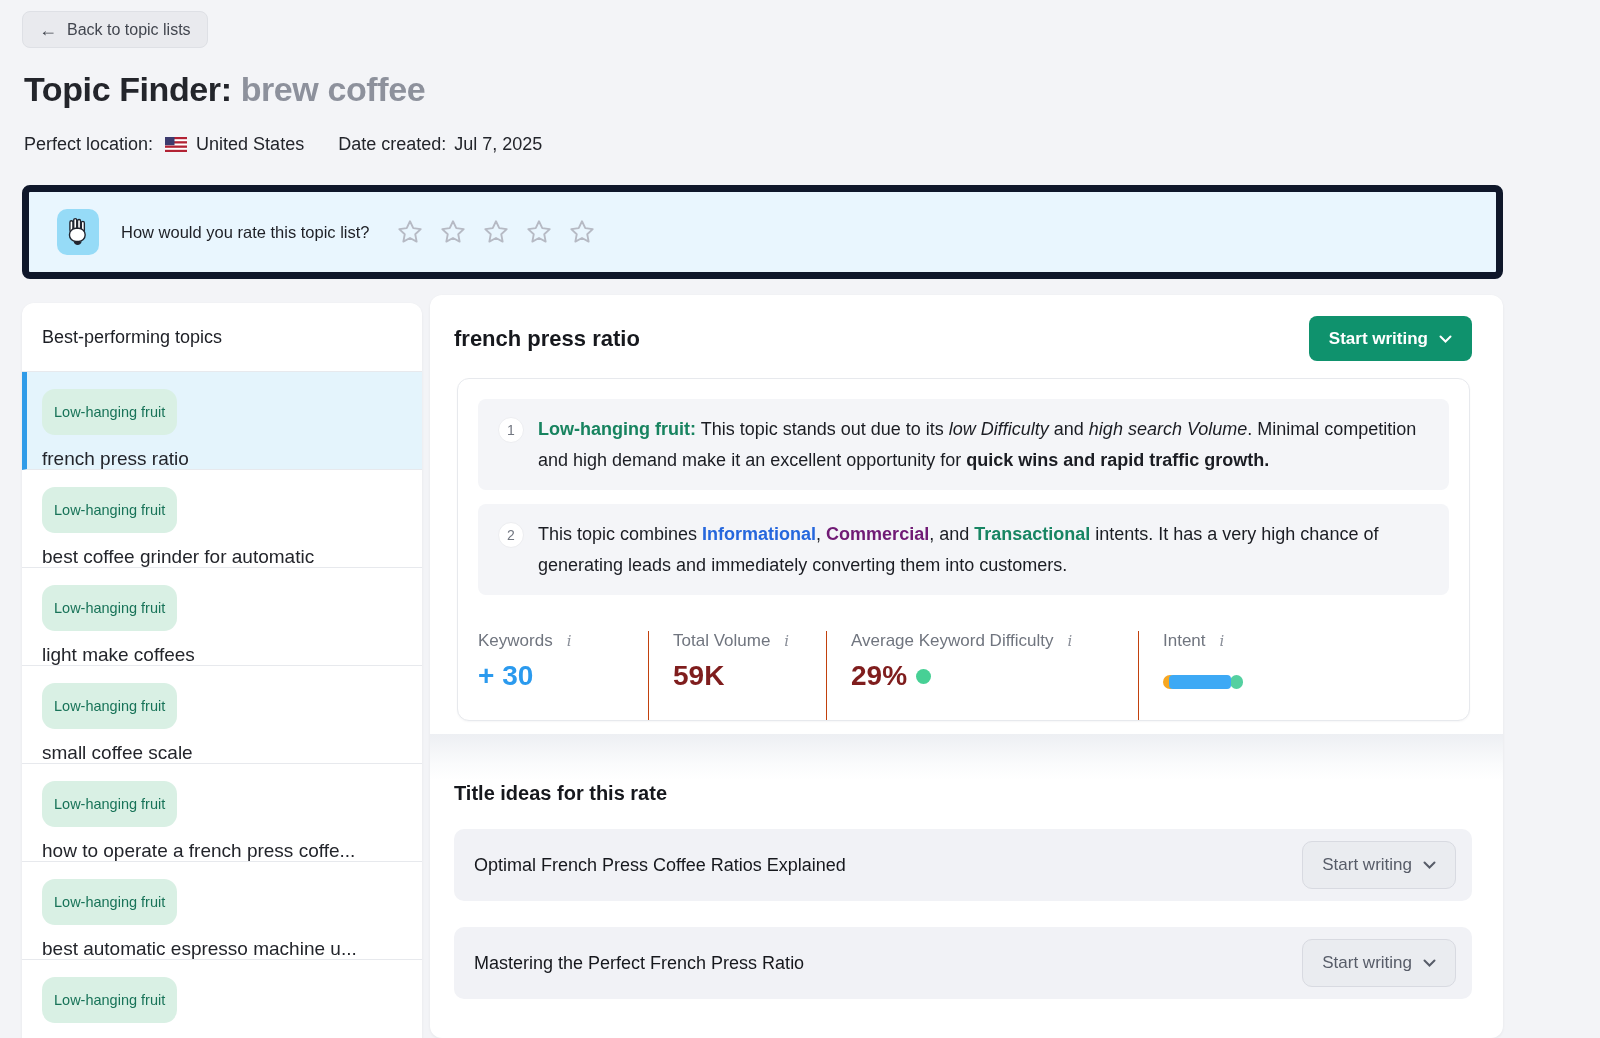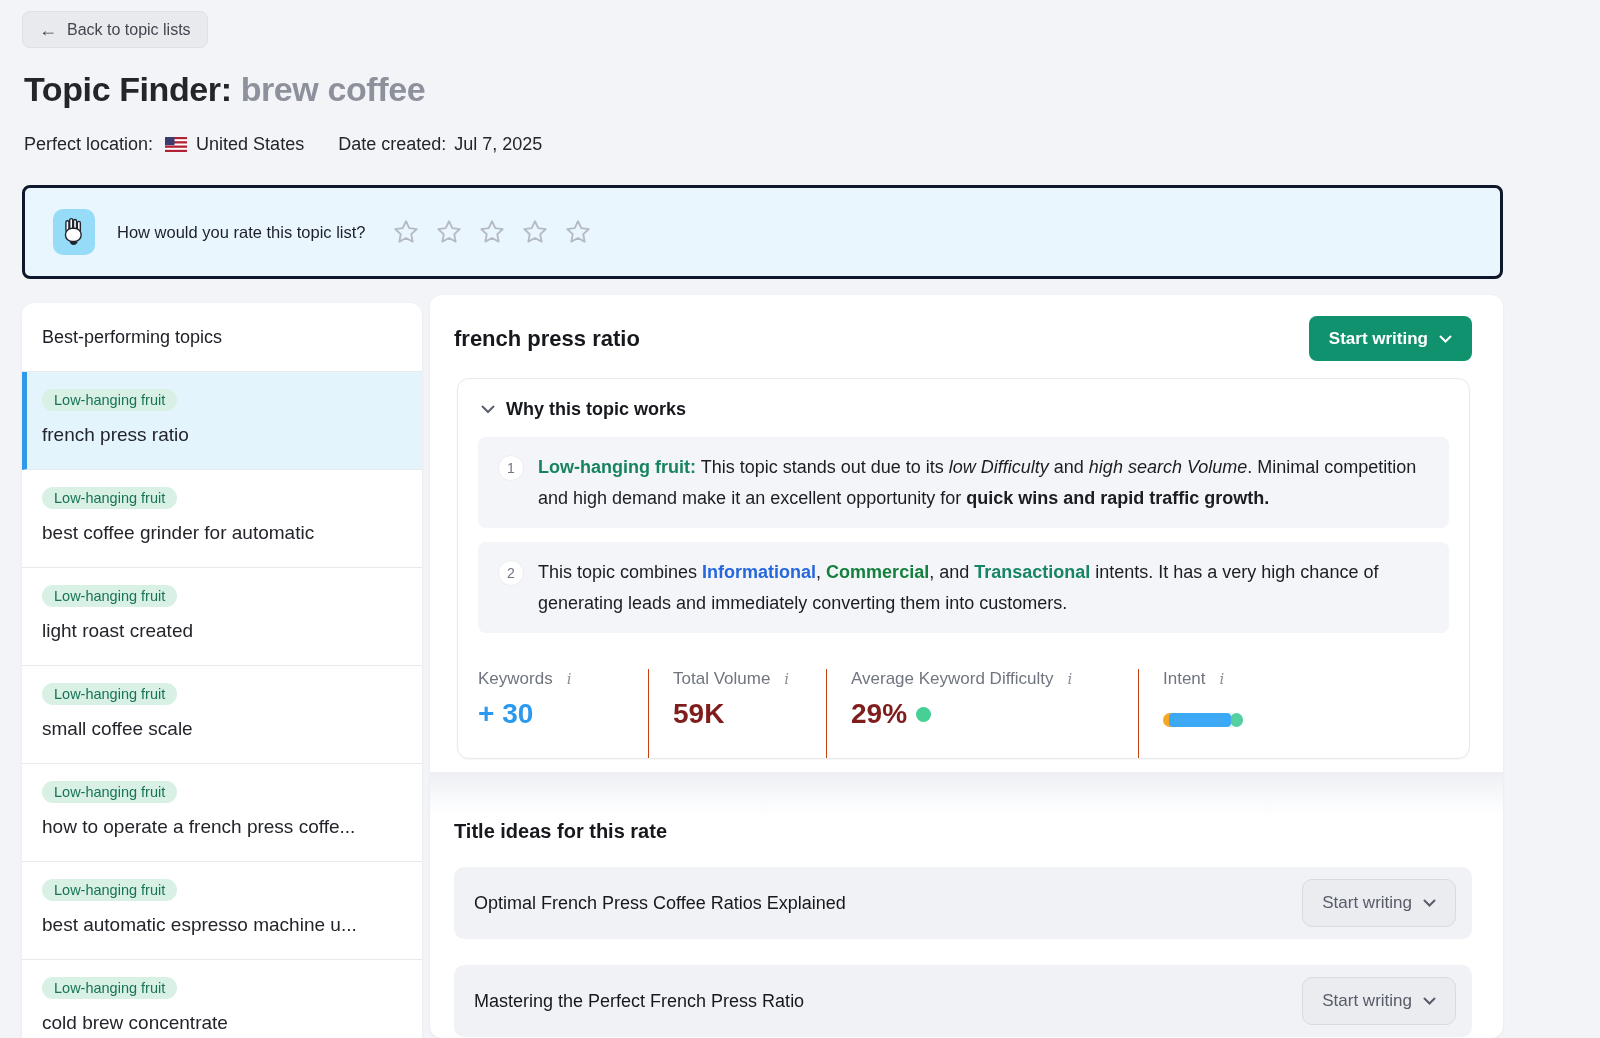--- a/index.html
+++ b/index.html
@@ -28,21 +28,21 @@
     display:flex; align-items:center; font-size:18px; color:#23252B;
   }
   .meta-line .flag { margin:0 9px 0 12px; display:inline-flex; }
   .meta-gap { width:34px; }
   .meta-part { display:flex; align-items:center; }
   .meta-sep { display:inline-block; width:8px; }
 
   
   .banner {
     position:absolute; left:22px; top:185px; width:1481px; height:94px;
-    background:#E9F6FE; border:3px solid #0f172a; border-radius:8px;
+    background:#E9F6FE; border:7px solid #0f172a; border-radius:8px;
     display:flex; align-items:center; padding-left:28px;
   }
   .hand-tile {
     width:42px; height:46px; border-radius:10px; background:#96DBF7;
     display:flex; align-items:center; justify-content:center; flex-shrink:0;
   }
   .banner-question { margin-left:22px; font-size:16.5px; color:#1E2026; }
   .stars { display:flex; gap:15px; margin-left:26px; }
   .star { width:28px; height:28px; cursor:pointer; display:block; }
 
@@ -59,21 +59,21 @@
   }
   .topic-item {
     height:98px; padding:17px 20px 0 20px; border-bottom:1px solid #E7E9ED;
     cursor:pointer; background:#fff;
   }
   .topic-item.selected {
     background:#E4F4FC; border-left:5px solid #2F9BE8; padding-left:15px;
   }
   .badge {
     display:inline-block; background:#D9F0E4; color:#187358;
-    font-size:14.5px; padding:3px 12px; border-radius:13px;
+    font-size:14.5px; padding:15px 12px; border-radius:13px;
   }
   .topic-title {
     margin-top:13px; font-size:19px; color:#23252B; white-space:nowrap;
     overflow:hidden;
   }
 
   
   .main {
     position:absolute; left:430px; top:295px; width:1073px; height:743px;
     background:#fff; border-radius:12px;
@@ -109,21 +109,21 @@
     width:26px; height:26px; border-radius:50%; background:#fff;
     border:1px solid #ECEDF0; color:#717680; font-size:14px;
     display:flex; align-items:center; justify-content:center;
     flex-shrink:0; margin-top:3px;
   }
   .reason-text { font-size:18px; line-height:1.7; color:#1B1D23; }
   .seg-brand { color:#17835F; font-weight:700; }
   .seg-i { font-style:italic; }
   .seg-b { font-weight:700; }
   .seg-info  { color:#2667DD; font-weight:700; }
-  .seg-comm  { color:#15803d; font-weight:700; }
+  .seg-comm  { color:#701a75; font-weight:700; }
   .seg-trans { color:#178563; font-weight:700; }
 
   
   .metrics { display:flex; padding:22px 0 0 0; }
   .metric { padding-bottom:28px; }
   .metric + .metric { border-left:1px solid #c2410c; padding-left:24px; }
   .m-keywords { width:170px; }
   .m-volume { width:178px; }
   .m-difficulty { width:312px; }
   .m-intent { flex:1; }
@@ -248,21 +248,21 @@
     <div class="topic-item selected">
       <span class="badge">Low-hanging fruit</span>
       <div class="topic-title">french press ratio</div>
     </div>
     <div class="topic-item">
       <span class="badge">Low-hanging fruit</span>
       <div class="topic-title">best coffee grinder for automatic</div>
     </div>
     <div class="topic-item">
       <span class="badge">Low-hanging fruit</span>
-      <div class="topic-title">light roast created</div>
+      <div class="topic-title">light make coffees</div>
     </div>
     <div class="topic-item">
       <span class="badge">Low-hanging fruit</span>
       <div class="topic-title">small coffee scale</div>
     </div>
     <div class="topic-item">
       <span class="badge">Low-hanging fruit</span>
       <div class="topic-title">how to operate a french press coffe...</div>
     </div>
     <div class="topic-item">
@@ -281,26 +281,20 @@
       <div class="main-topic-title">french press ratio</div>
       <button class="btn-green">
         <span>Start writing</span>
         <svg width="13" height="8" viewBox="0 0 13 8" fill="none" stroke="#fff" stroke-width="2" stroke-linecap="round">
             <path d="M1.5 1.5l5 5 5-5"></path>
           </svg>
       </button>
     </div>
 
     <div class="why-card">
-      <div class="why-header">
-        <svg width="14" height="9" viewBox="0 0 14 9" fill="none" stroke="#5A5F6A" stroke-width="2" stroke-linecap="round">
-            <path d="M1.5 1.5l5.5 5.5 5.5-5.5"></path>
-          </svg>
-        <span class="why-title">Why this topic works</span>
-      </div>
 
       <div class="reason-box">
         <div class="reason-num">1</div>
         <div class="reason-text"><span class="seg-brand">Low-hanging fruit:</span><span> This topic stands out due to its </span><span class="seg-i">low Difficulty</span><span> and </span><span class="seg-i">high search Volume</span><span>. Minimal competition and high demand make it an excellent opportunity for </span><span class="seg-b">quick wins and rapid traffic growth</span><span class="seg-b">.</span></div>
       </div>
       <div class="reason-box">
         <div class="reason-num">2</div>
         <div class="reason-text"><span>This topic combines </span><span class="seg-info">Informational</span><span>, </span><span class="seg-comm">Commercial</span><span>, and </span><span class="seg-trans">Transactional</span><span> intents. It has a very high chance of generating leads and immediately converting them into customers.</span></div>
       </div>
 

